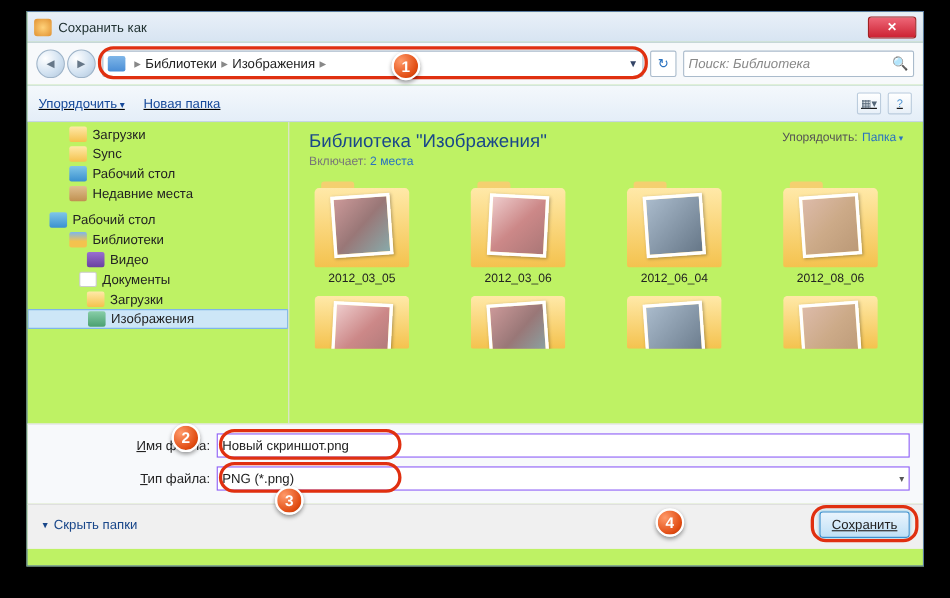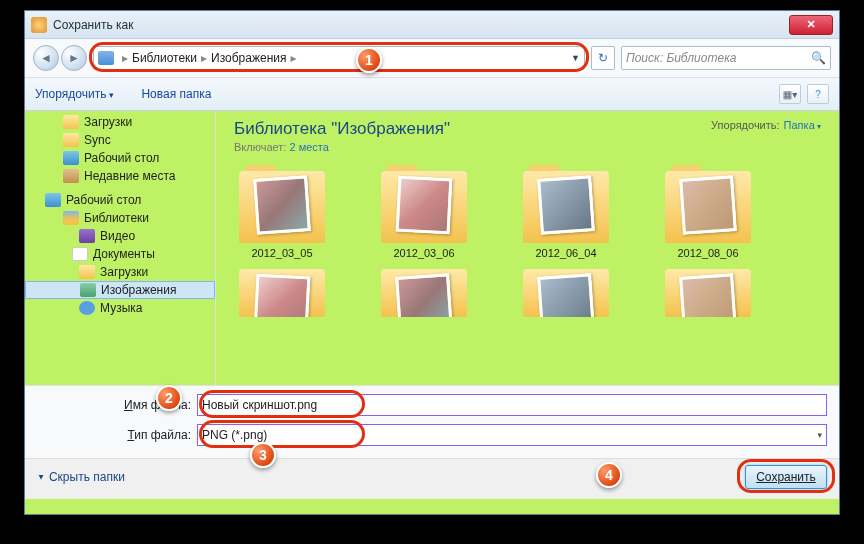--- a/index.html
+++ b/index.html
@@ -15,27 +15,27 @@
 .navcircle { width: 26px; height: 26px; border-radius: 50%; background: radial-gradient(circle at 30% 30%,#fff,#cfe0f0 60%,#b0c5da); border: 1px solid #9db3c8; display: flex; align-items: center; justify-content: center; color: #678; font-size: 12px; }
 .breadcrumb-wrap { position: relative; }
 .breadcrumb { height: 24px; width: 492px; background: #fff; border: 1px solid #abc; border-radius: 2px; display: flex; align-items: center; padding: 0 4px; font-size: 12px; color: #222; }
 .bc-icon { width: 16px; height: 14px; background: linear-gradient(#7fb6e8,#4a8ed6); border-radius: 2px; margin-right: 4px; }
 .bc-sep { color: #888; padding: 0 4px; }
 .bc-drop { margin-left: auto; display:flex; gap:4px; align-items:center; }
 .bc-arrow { color:#346; font-size:9px; }
 .refresh { width: 24px; height: 24px; border: 1px solid #abc; background: #fff; display: flex; align-items: center; justify-content: center; color: #2a72c0; font-size: 12px; border-radius:2px; }
 .searchbox { flex: 1; height: 24px; border: 1px solid #abc; background: #fff; display: flex; align-items: center; padding: 0 4px; font-size: 12px; color: #888; font-style: italic; border-radius:2px; }
 .search-icn { margin-left: auto; color: #5a8; font-style: normal; }
-.toolbar { height: 32px; background: linear-gradient(#f4f8fc,#e4eef8); border-top: 1px solid #d4e2f0; border-bottom: 1px solid #c5d5e5; display: flex; align-items: center; padding: 16px 10px; gap: 28px; font-size: 12px; }
+.toolbar { height: 32px; background: linear-gradient(#f4f8fc,#e4eef8); border-top: 1px solid #d4e2f0; border-bottom: 1px solid #c5d5e5; display: flex; align-items: center; padding: 16px 10px; gap: 17px; font-size: 12px; text-decoration: underline; }
 .tool-link { color: #16499a; }
 .tool-menu::after { content: " ▾"; font-size: 9px; }
 .tool-right { margin-left: auto; display: flex; gap: 6px; }
 .tiny-btn { width: 22px; height: 20px; border: 1px solid #bcd; background: linear-gradient(#fff,#e8f0f8); border-radius: 2px; display:flex;align-items:center;justify-content:center;font-size:10px;color:#567; }
 .body-area { display: flex; height: 274px; }
-.sidebar { width: 191px; border-right: 1px solid #e0e0e0; overflow: hidden; padding: 2px 0; }
+.sidebar { width: 238px; border-right: 1px solid #e0e0e0; overflow: hidden; padding: 2px 0; }
 .tree-item { display: flex; align-items: center; padding: 2px 4px 2px 26px; font-size: 12px; color: #222; gap: 5px; height: 18px; white-space:nowrap; }
 .tree-item.lvl0 { padding-left: 38px; }
 .tree-item.root { padding-left: 20px; margin-top: 6px; }
 .tree-item.sel { background: #cde6f7; border: 1px solid #7fb6e8; border-radius: 1px; }
 .ticn { width: 16px; height: 14px; display: inline-block; border-radius: 2px; }
 .ticn.folder { background: linear-gradient(#ffe9a8,#f4c24e); }
 .ticn.sync { background: linear-gradient(#ffe9a8,#f4c24e); }
 .ticn.desk { background: linear-gradient(#7fc6e8,#3a90d0); }
 .ticn.recent { background: linear-gradient(#e0c090,#c09050); }
 .ticn.lib { background: linear-gradient(#7fb6e8,#f4c24e 60%); }
@@ -160,24 +160,20 @@
           <span>Документы</span>
         </div>
       <div class="tree-item" style="padding-left:54px">
           <span class="ticn folder"></span>
           <span>Загрузки</span>
         </div>
       <div class="tree-item sel" style="padding-left:54px">
           <span class="ticn img"></span>
           <span>Изображения</span>
         </div>
-      <div class="tree-item" style="padding-left:54px">
-          <span class="ticn music"></span>
-          <span>Музыка</span>
-        </div>
     </div>
 
     <div class="content">
       <div class="lib-header">
         <div>
           <div class="lib-title">Библиотека "Изображения"</div>
           <div class="lib-sub"><span>Включает:</span> <a>2 места</a></div>
         </div>
         <div class="sort-area">
           <span>Упорядочить:</span>

